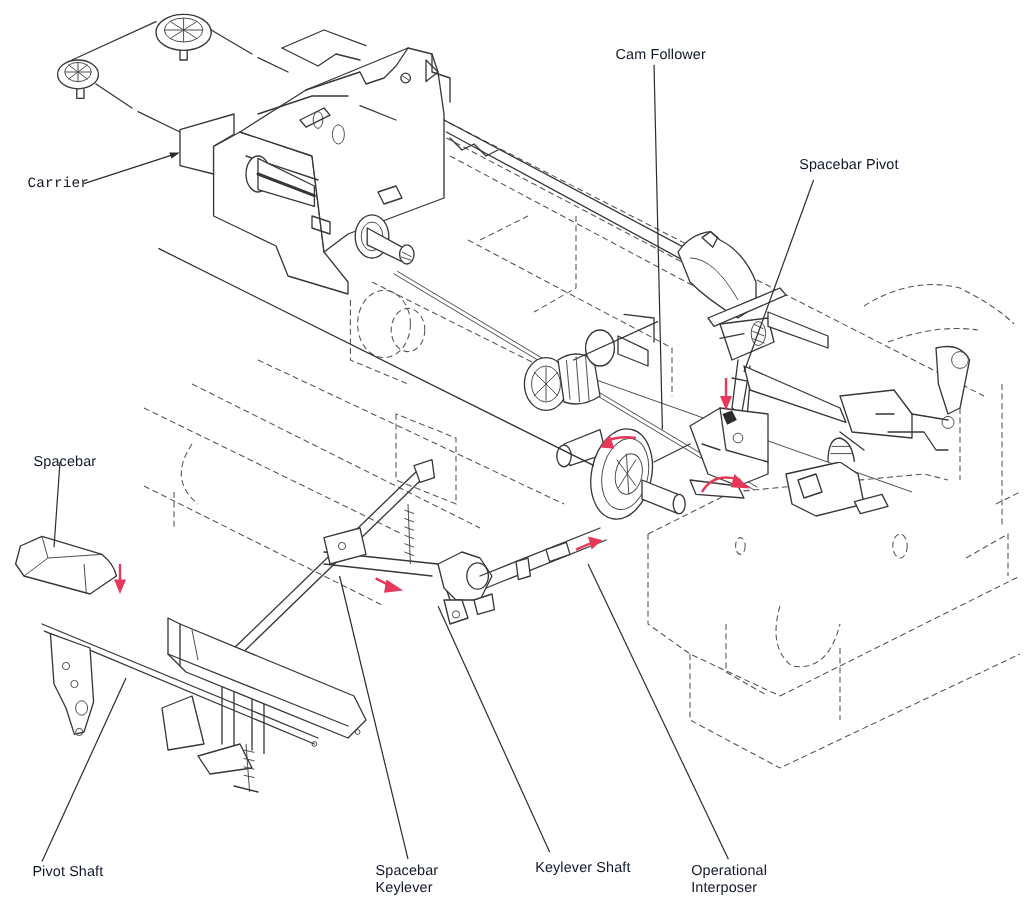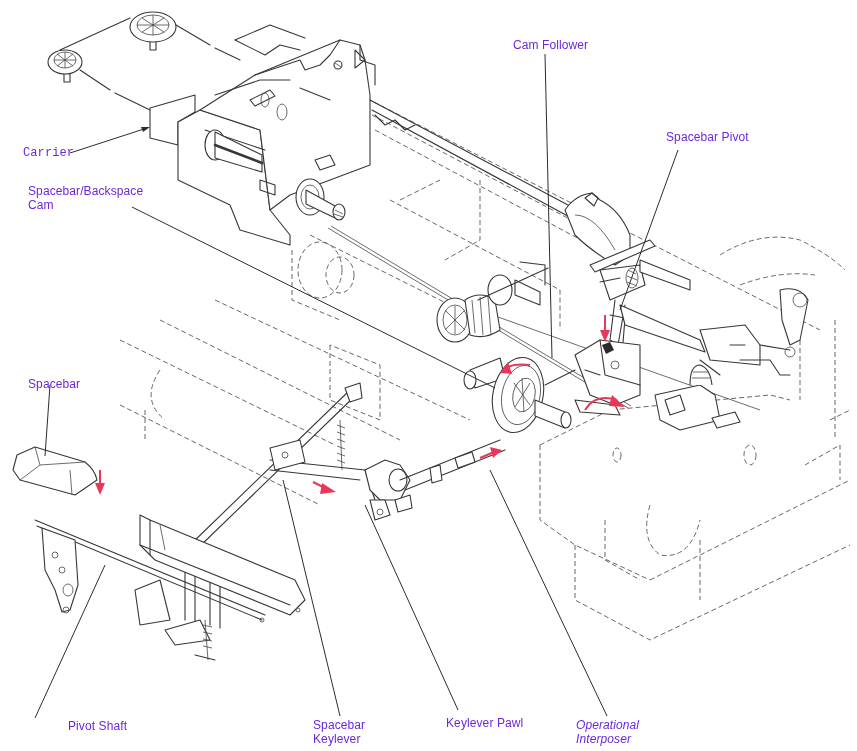--- a/index.html
+++ b/index.html
@@ -1,18 +1,18 @@
 <!DOCTYPE html>
 <html><head>
 <meta charset="utf-8">
 <style>
   html,body{margin:0;padding:0;background:#ffffff;}
   body{width:857px;height:751px;position:relative;overflow:hidden;font-family:"Liberation Sans",sans-serif;}
   #stage{position:absolute;left:0;top:0;width:857px;height:751px;}
-  .lbl{position:absolute;font-family:"Liberation Sans",sans-serif;font-size:12px;color:#6d28d9;line-height:14px;white-space:pre;letter-spacing:0.1px;}
+  .lbl{position:absolute;font-family:"Liberation Sans",sans-serif;font-size:12px;color:#0f172a;line-height:14px;white-space:pre;letter-spacing:0.1px;}
   svg .ink{stroke:#3b3636;fill:none;stroke-width:1.1;stroke-linejoin:round;stroke-linecap:round;}
   svg .thin{stroke:#4a4545;fill:none;stroke-width:0.8;}
   svg .dash{stroke:#5a5555;fill:none;stroke-width:0.9;stroke-dasharray:5 3;}
   svg .fillw{fill:#ffffff;stroke:#3b3636;stroke-width:1.1;stroke-linejoin:round;}
   svg .lead{stroke:#2f2b2b;fill:none;stroke-width:1;}
   svg .red{stroke:#e8385a;fill:none;stroke-width:2;}
   svg .redf{fill:#e8385a;stroke:none;}
   svg .dark{fill:#2d2a2a;stroke:none;}
 </style>
 </head>
@@ -275,24 +275,22 @@
     <path class="lead" d="M50 385 L45 456"></path>
     <path class="lead" d="M35 718 L105 565"></path>
     <path class="lead" d="M340 716 L283 480"></path>
     <path class="lead" d="M458 710 L365 505"></path>
     <path class="lead" d="M607 716 L490 470"></path>
   </g>
 </svg>
 
 
 <div class="lbl" style="left:23px;top:146px;font-family:Liberation Mono, monospace;">Carrier</div>
-<div class="lbl" style="left:28px;top:184px;">Spacebar/Backspace
-Cam</div>
 <div class="lbl" style="left:513px;top:38px;">Cam Follower</div>
 <div class="lbl" style="left:666px;top:130px;">Spacebar Pivot</div>
 <div class="lbl" style="left:28px;top:377px;">Spacebar</div>
-<div class="lbl" style="left:27px;top:719px;margin-left:41px;">Pivot Shaft</div>
+<div class="lbl" style="left:27px;top:719px;">Pivot Shaft</div>
 <div class="lbl" style="left:313px;top:718px;">Spacebar
 Keylever</div>
-<div class="lbl" style="left:446px;top:716px;">Keylever Pawl</div>
-<div class="lbl" style="left:576px;top:718px;font-style:italic;">Operational
+<div class="lbl" style="left:446px;top:716px;">Keylever Shaft</div>
+<div class="lbl" style="left:576px;top:718px;">Operational
 Interposer</div>
 </div>
 
 </body></html>

